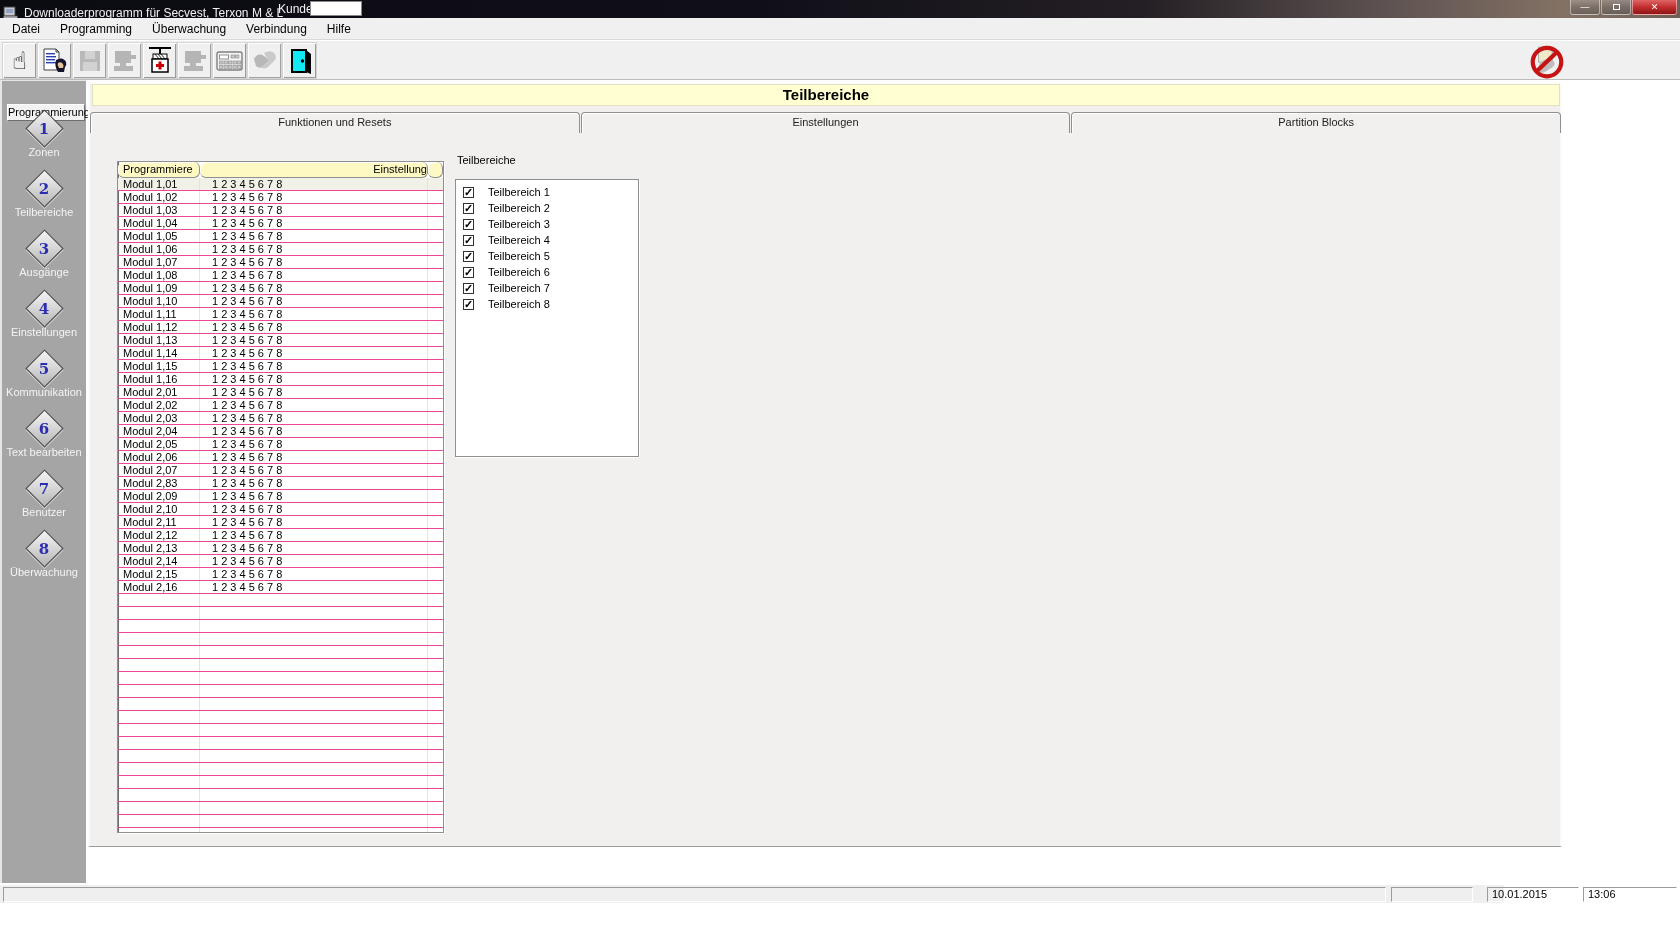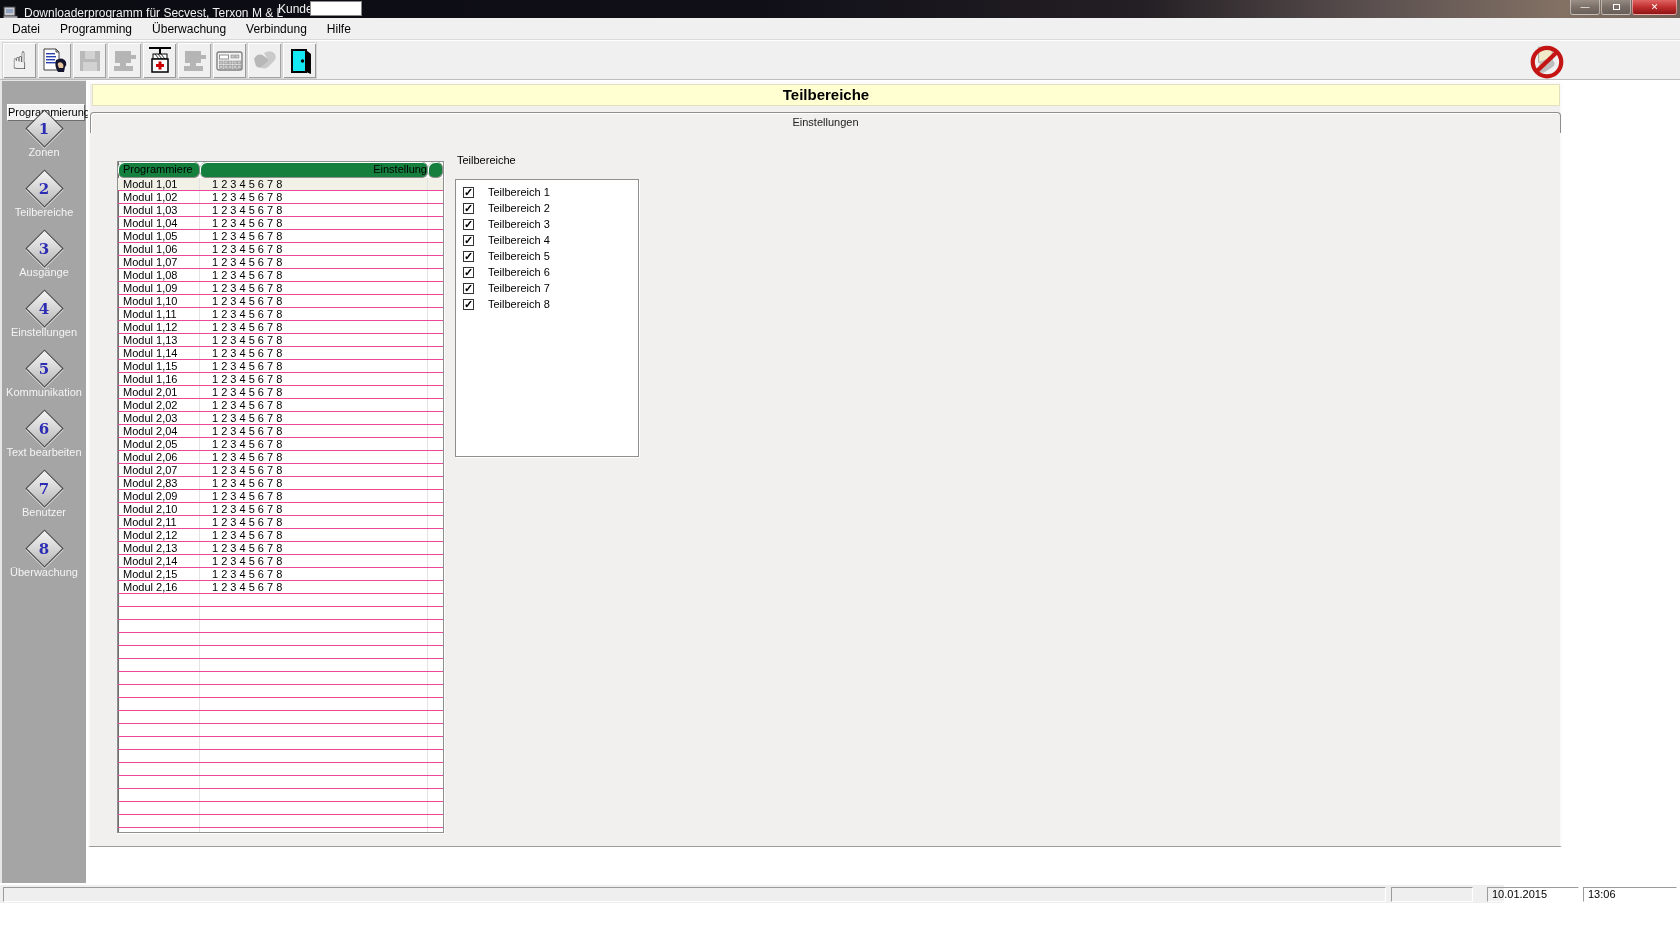--- a/index.html
+++ b/index.html
@@ -123,21 +123,21 @@
 
   
   .module-table {
     position:absolute; left:117px; top:161px; width:327px; height:672px;
     background:#FFFFFF; border:1px solid #8f8f8f;
     box-shadow:inset 1px 0 0 #6e6e6e, 1px 1px 0 #ffffff;
     overflow:hidden; font-size:11px;
   }
   .t-head { display:flex; height:16px; }
   .t-hcell {
-    background:#15803d; border-right:1px solid #8f8f8f; border-bottom:1px solid #8f8f8f;
+    background:#fef9c3; border-right:1px solid #8f8f8f; border-bottom:1px solid #8f8f8f;
     box-shadow:inset 1px 1px 0 #ffffff;
     padding:1px 0 0 5px; white-space:nowrap; overflow:hidden;border-radius:6px;
   }
   .hc1 { width:82px; } .hc2 { width:228px;text-align:right; } .hc3 { flex:1; padding:0; }
   .t-row { display:flex; height:13px; line-height:12px; border-bottom:1px solid #ec4899; }
   .t-row.selected { background:#F1F1E8; }
   .tc1 { width:82px; padding-left:5px; border-right:1px solid #e3e3e3; white-space:nowrap; }
   .tc2 { width:228px; padding-left:12px; border-right:1px solid #e3e3e3; white-space:nowrap; }
   .tc3 { flex:1; }
 
@@ -348,21 +348,23 @@
         </div>
         <div class="nav-label">Überwachung</div>
       </div>
     </div>
 </div>
 
 <div class="content-frame"></div>
 <div class="page-title-bar">Teilbereiche</div>
 
 <div class="tabs">
+    <div class="tab">Funktionen und Resets</div>
     <div class="tab">Einstellungen</div>
+    <div class="tab">Partition Blocks</div>
   </div>
 
 <div class="module-table">
   <div class="t-head">
     <div class="t-hcell hc1">Programmiere</div>
     <div class="t-hcell hc2">Einstellung</div>
     <div class="t-hcell hc3"></div>
   </div>
   <div id="table-body">
       <div class="t-row selected">

